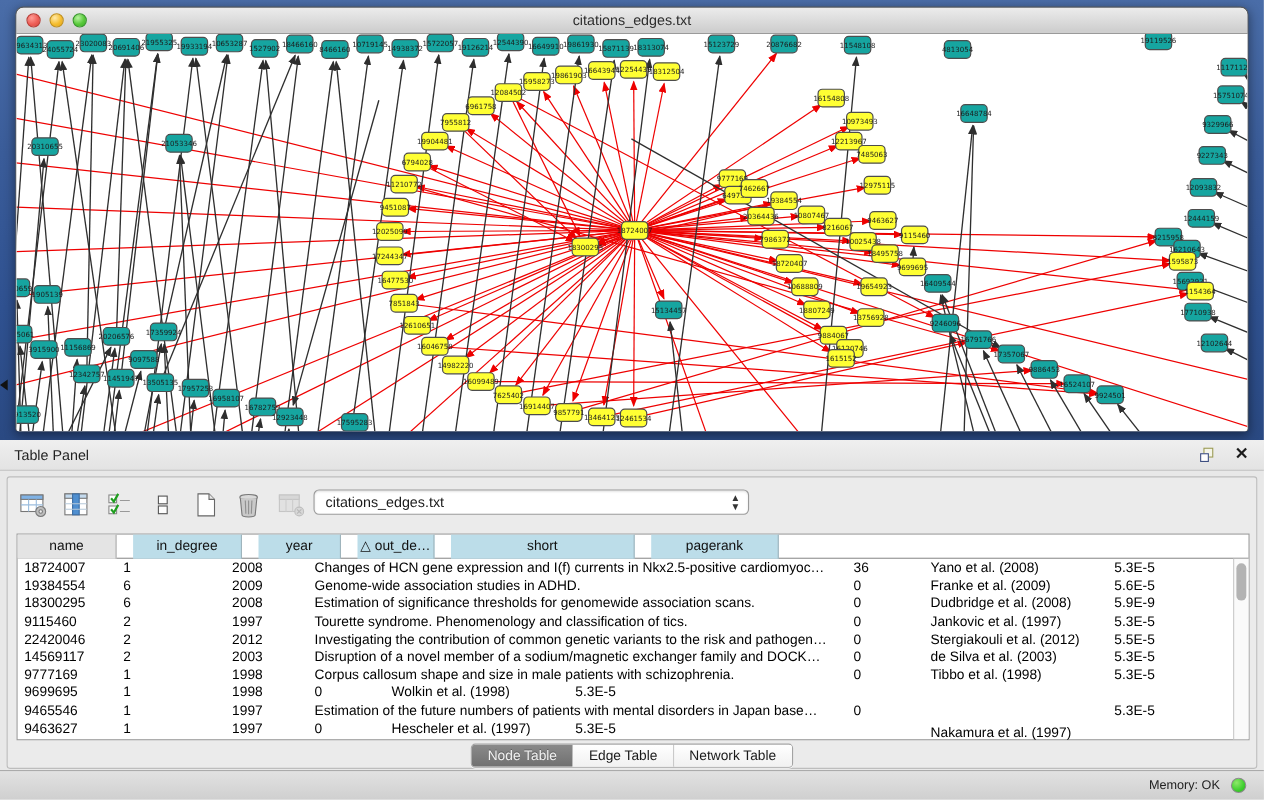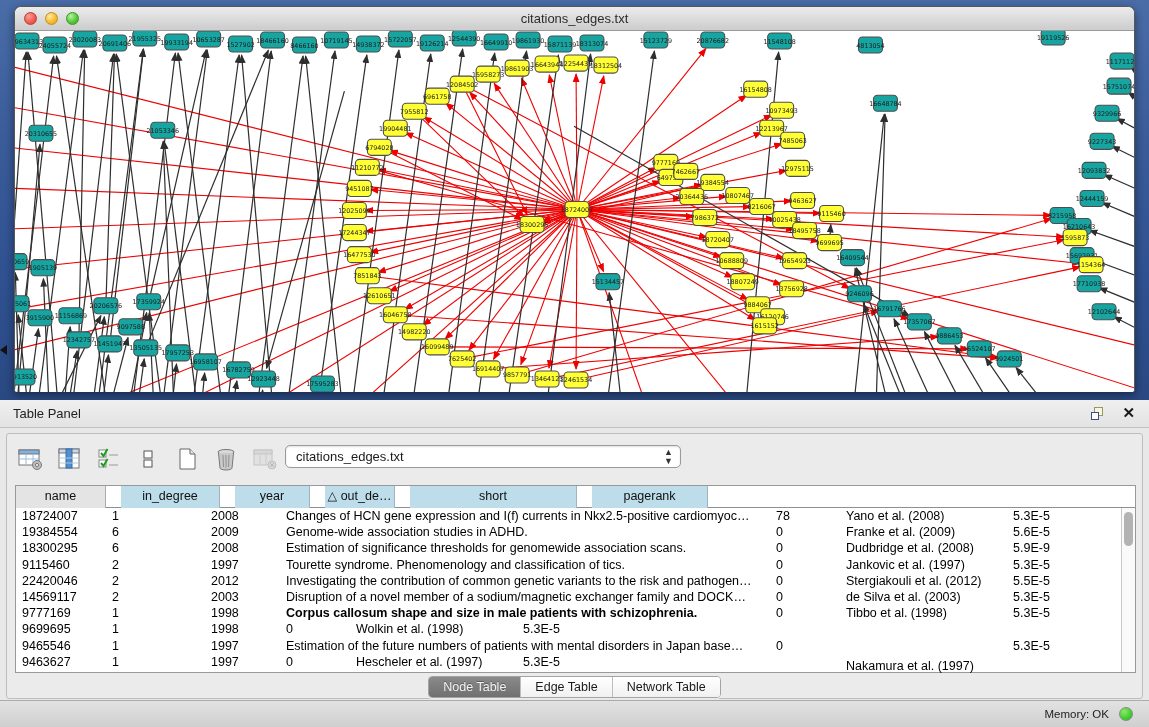--- a/index.html
+++ b/index.html
@@ -840,21 +840,21 @@
         <div class="th" style="width: 70px;">△ out_de…</div>
         <div class="th" style="width: 167px;">short</div>
         <div class="th" style="width: 116px;">pagerank</div>
       </div>
     <div id="tbody">
         <div class="trow">
           <div class="td" style="width: 90px;">18724007</div>
           <div class="td" style="width: 99px;">1</div>
           <div class="td" style="width: 75px;">2008</div>
           <div class="td" style="width: 490px;">Changes of HCN gene expression and I(f) currents in Nkx2.5-positive cardiomyoc…</div>
-          <div class="td" style="width: 70px;">78</div>
+          <div class="td" style="width: 70px;">36</div>
           <div class="td" style="width: 167px;">Yano et al. (2008)</div>
           <div class="td" style="width: 116px;">5.3E-5</div>
         </div>
         <div class="trow">
           <div class="td" style="width: 90px;">19384554</div>
           <div class="td" style="width: 99px;">6</div>
           <div class="td" style="width: 75px;">2009</div>
           <div class="td" style="width: 490px;">Genome-wide association studies in ADHD.</div>
           <div class="td" style="width: 70px;">0</div>
           <div class="td" style="width: 167px;">Franke et al. (2009)</div>
@@ -893,21 +893,21 @@
           <div class="td" style="width: 75px;">2003</div>
           <div class="td" style="width: 490px;">Disruption of a novel member of a sodium/magnetic exchanger family and DOCK…</div>
           <div class="td" style="width: 70px;">0</div>
           <div class="td" style="width: 167px;">de Silva et al. (2003)</div>
           <div class="td" style="width: 116px;">5.3E-5</div>
         </div>
         <div class="trow">
           <div class="td" style="width: 90px;">9777169</div>
           <div class="td" style="width: 99px;">1</div>
           <div class="td" style="width: 75px;">1998</div>
-          <div class="td" style="width: 490px; font-weight: bold;">Corpus callosum shape and size in male patients with schizophrenia.</div>
+          <div class="td" style="width: 490px;">Corpus callosum shape and size in male patients with schizophrenia.</div>
           <div class="td" style="width: 70px;">0</div>
           <div class="td" style="width: 167px;">Tibbo et al. (1998)</div>
           <div class="td" style="width: 116px;">5.3E-5</div>
         </div>
         <div class="trow">
           <div class="td" style="width: 90px;">9699695</div>
           <div class="td" style="width: 99px;">1</div>
           <div class="td" style="width: 75px;">1998</div>
           <div class="td" style="width: 70px;">0</div>
           <div class="td" style="width: 167px;">Wolkin et al. (1998)</div>

